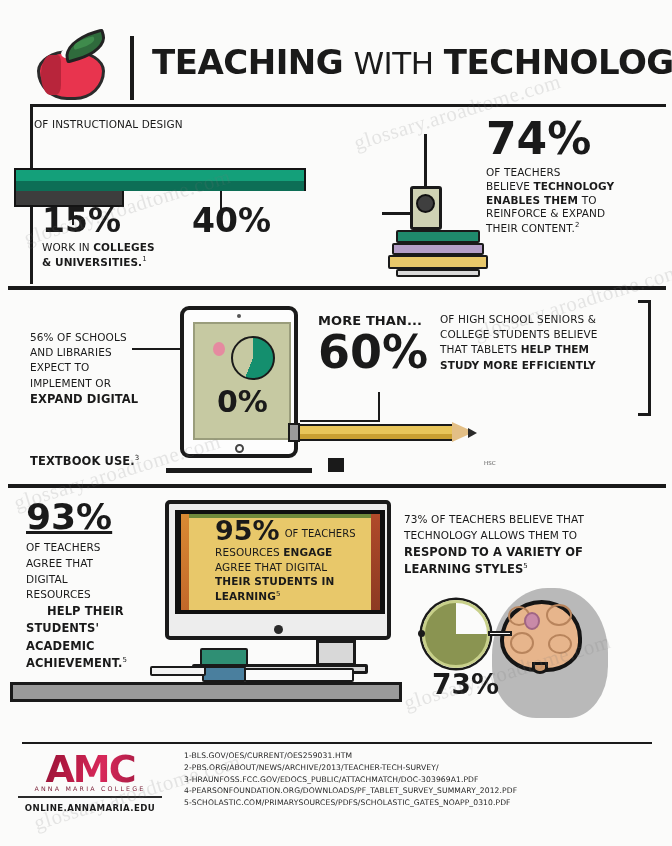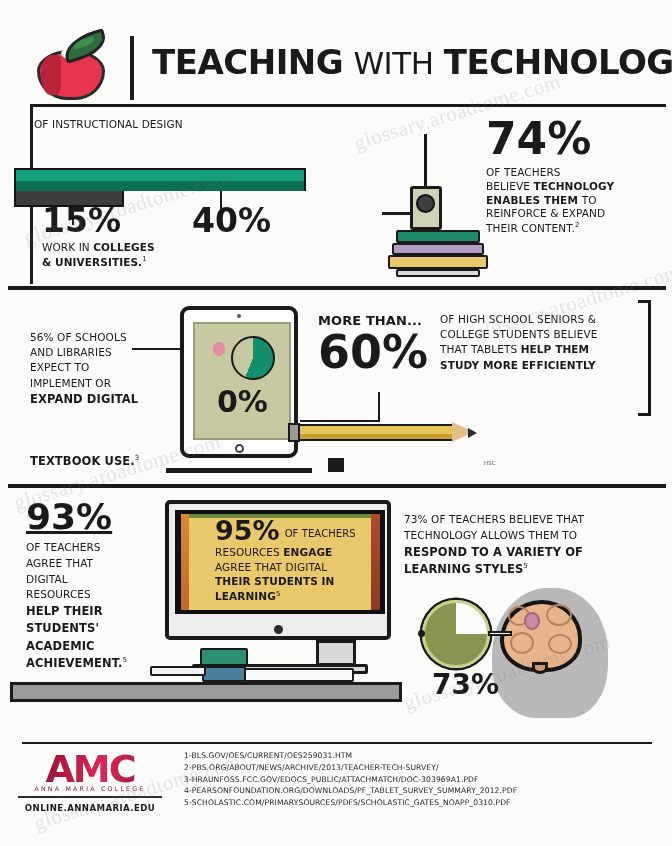--- a/index.html
+++ b/index.html
@@ -365,21 +365,21 @@
   </div>
   <div class="credit">HSC</div>
 
   <div style="position:absolute; left:26px; top:500px; width:130px;">
     <div class="big" style="font-size:36px;text-decoration:underline;">93%</div>
     <div class="cap" style="margin-top:6px; line-height:1.5;">
       <div>OF TEACHERS</div>
       <div>AGREE THAT</div>
       <div>DIGITAL</div>
       <div>RESOURCES</div>
-      <div style="font-size:11.5px;"><b>HELP THEIR</b></div>
+      <div style="font-size:11.5px;margin-left:21px;"><b>HELP THEIR</b></div>
       <div style="font-size:11.5px;"><b>STUDENTS'</b></div>
       <div style="font-size:11.5px;"><b>ACADEMIC</b></div>
       <div style="font-size:11.5px;"><b>ACHIEVEMENT.</b><sup>5</sup></div>
     </div>
   </div>
 
   <div class="mon-outer">
     <div class="mon-screen">
       <div class="mon-edge-l"></div>
       <div class="mon-edge-r"></div>

